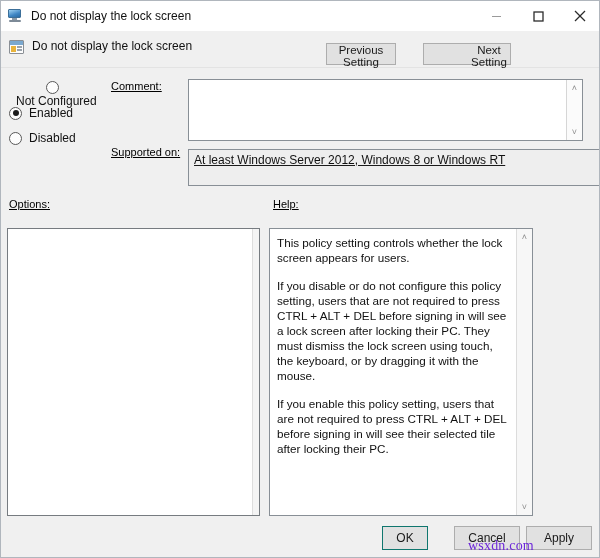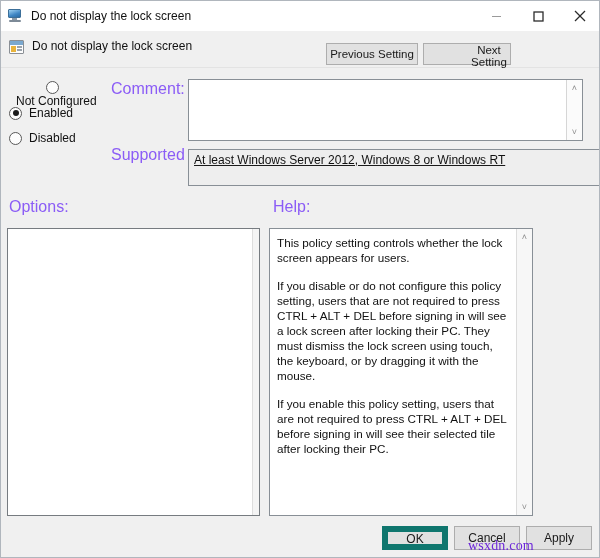--- a/index.html
+++ b/index.html
@@ -143,21 +143,21 @@
     height: 22px;
     background: #e1e1e1;
     border: 1px solid #adadad;
     font-family: "Liberation Sans", sans-serif;
     font-size: 11.5px;
     color: #1a1a1a;
     cursor: pointer;
     padding: 0;
     box-sizing: border-box;
   }
-  #btn-prev-setting { left: 325px; width: 92px; }
+  #btn-prev-setting { left: 325px; width: 70px; }
   #btn-next-setting { left: 422px; width: 88px; padding-left: 44px; }
 
   
   .radio-row {
     position: absolute;
     left: 8px;
     display: flex;
     align-items: center;
     height: 16px;
     cursor: pointer;
@@ -187,23 +187,24 @@
   .radio-label {
     margin-left: 7px;
     font-size: 12px;
     color: #111;
     white-space: nowrap;
   }
 
   
   .field-label {
     position: absolute;
-    font-size: 16px;
-    color: #8b5cf6;
+    font-size: 11px;
+    color: #000000;
     white-space: nowrap;
+    text-decoration: underline;
   }
   #label-comment { left: 110px; top: 79px; }
   #label-supported { left: 110px; top: 145px; }
   #label-options { left: 8px; top: 197px; }
   #label-help { left: 272px; top: 197px; }
 
   
   .boxwrap {
     position: absolute;
     box-sizing: border-box;
@@ -309,22 +310,22 @@
     background: #e1e1e1;
     border: 1px solid #adadad;
     font-family: "Liberation Sans", sans-serif;
     font-size: 12px;
     color: #1a1a1a;
     cursor: pointer;
     padding: 0;
     box-sizing: border-box;
   }
   #btn-ok {
-    left: 381px; width: 66px;
-    border: 6px solid #0f766e;
+    left: 381px; width: 46px;
+    border: 1px solid #0f766e;
     background: #e1e1e1;
   }
   #btn-cancel { left: 453px; width: 66px; }
   #btn-apply  { left: 525px; width: 66px; }
 
   #watermark {
     position: absolute;
     left: 467px; top: 537px;
     font-family: "Liberation Serif", serif;
     font-size: 14px;

